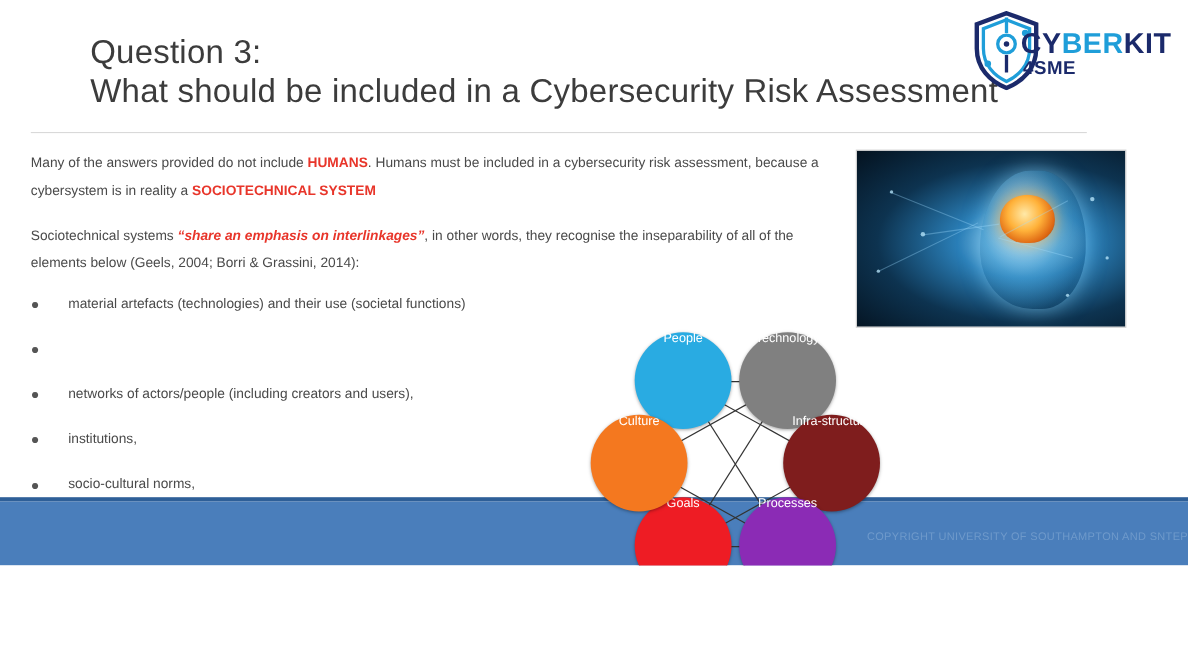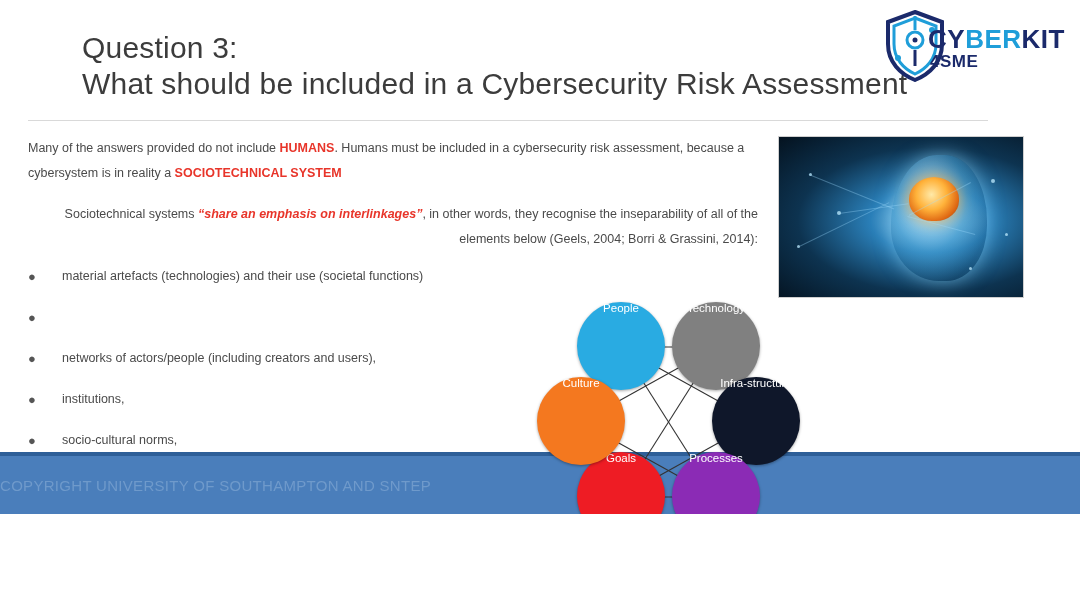--- a/index.html
+++ b/index.html
@@ -88,21 +88,21 @@
   
   .para {
     position: absolute;
     left: 28px;
     font-size: 12.5px;
     color: #4a4a4a;
     line-height: 25px;
     width: 730px;
   }
   .para1 { top: 136px; }
-  .para2 { top: 202px; text-align: right; }
+  .para2 { top: 202px; }
   .hl-red {
     color: #e8352a;
     font-weight: bold;
   }
   .hl-italic {
     color: #e8352a;
     font-weight: bold;
     font-style: italic;
   }
 
@@ -221,22 +221,22 @@
     bottom: 58px;
     width: 1080px;
     height: 4px;
     background: #2e5f98;
   }
   .footer-text {
     position: absolute;
     left: 0;
     bottom: 20px;
     width: 1080px;
-    text-align: left;
-    font-size: 15px;
+    text-align: right;
+    font-size: 10px;
     color: #6f9acb;
     letter-spacing: 0.3px;
   }
 </style>
 </head>
 <body>
 
 <div class="slide">
 
   <div class="title-block">
@@ -333,21 +333,21 @@
         <line x1="61" y1="140" x2="196" y2="215"></line>
       </g>
     </svg>
 
     <div class="node" id="n0" style="left: 57px; top: 20px; width: 88px; height: 88px; background: rgb(41, 171, 226);">
         <span>People</span>
       </div>
     <div class="node" id="n1" style="left: 152px; top: 20px; width: 88px; height: 88px; background: rgb(128, 128, 128);">
         <span>Technology</span>
       </div>
-    <div class="node" id="n2" style="left: 192px; top: 95px; width: 88px; height: 88px; background: #0f172a;">
+    <div class="node" id="n2" style="left: 192px; top: 95px; width: 88px; height: 88px; background: #7f1d1d;">
         <span>Infra-</span>
         <br>
         <span>structure</span>
       </div>
     <div class="node" id="n3" style="left: 152px; top: 170px; width: 88px; height: 88px; background: rgb(139, 43, 181);">
         <span>Processes</span>
       </div>
     <div class="node" id="n4" style="left: 57px; top: 170px; width: 88px; height: 88px; background: rgb(238, 28, 36);">
         <span>Goals</span>
       </div>

